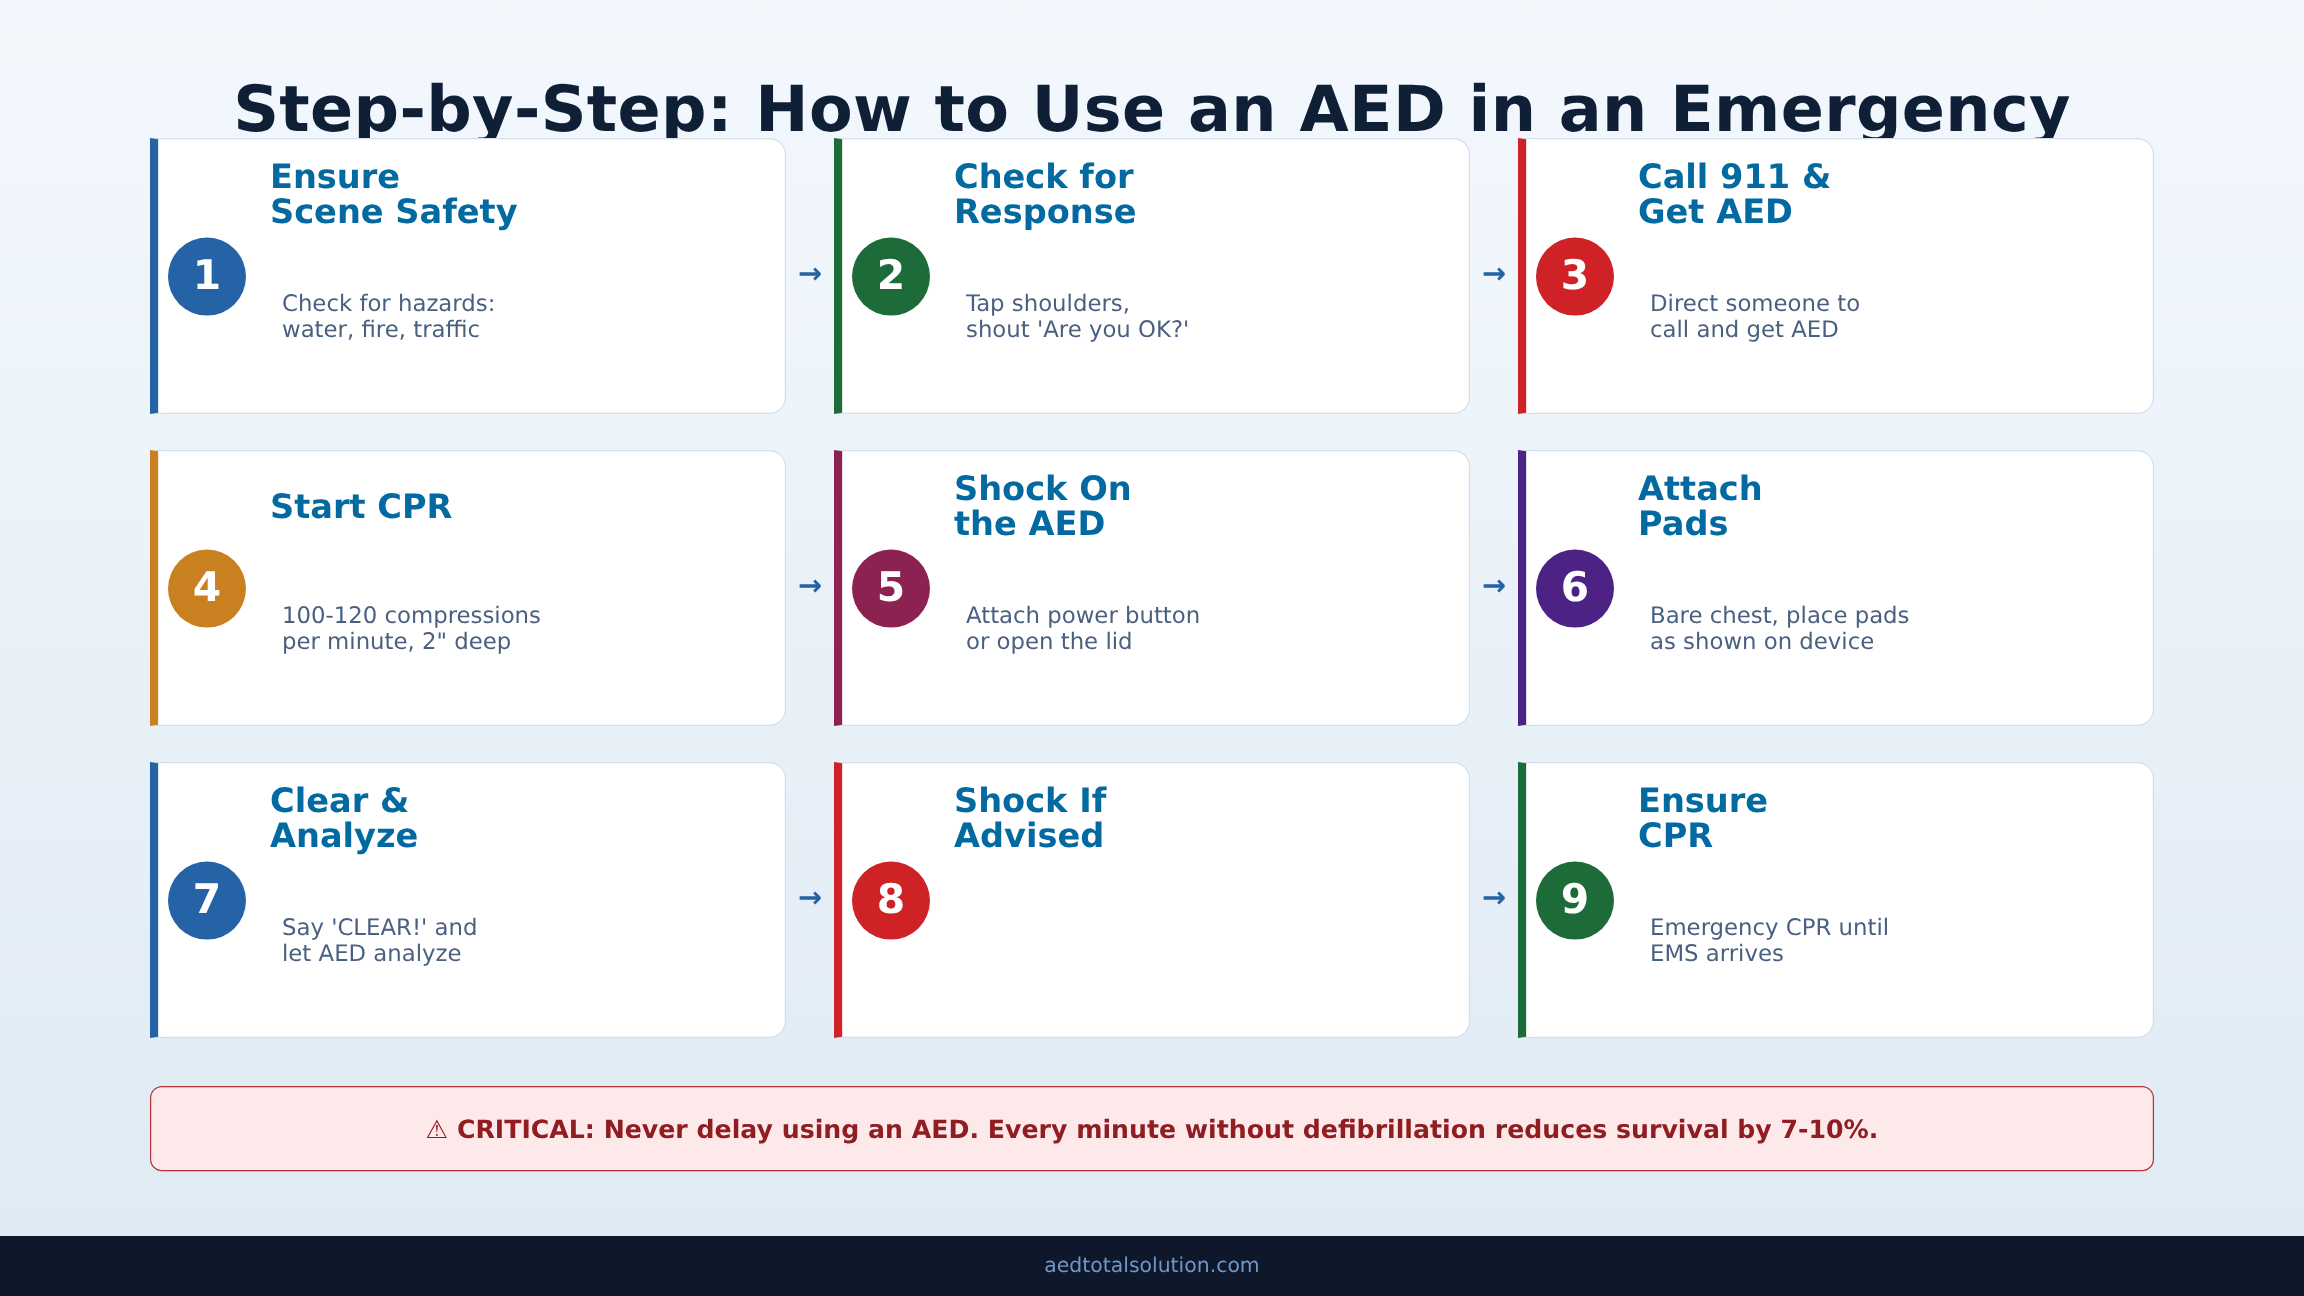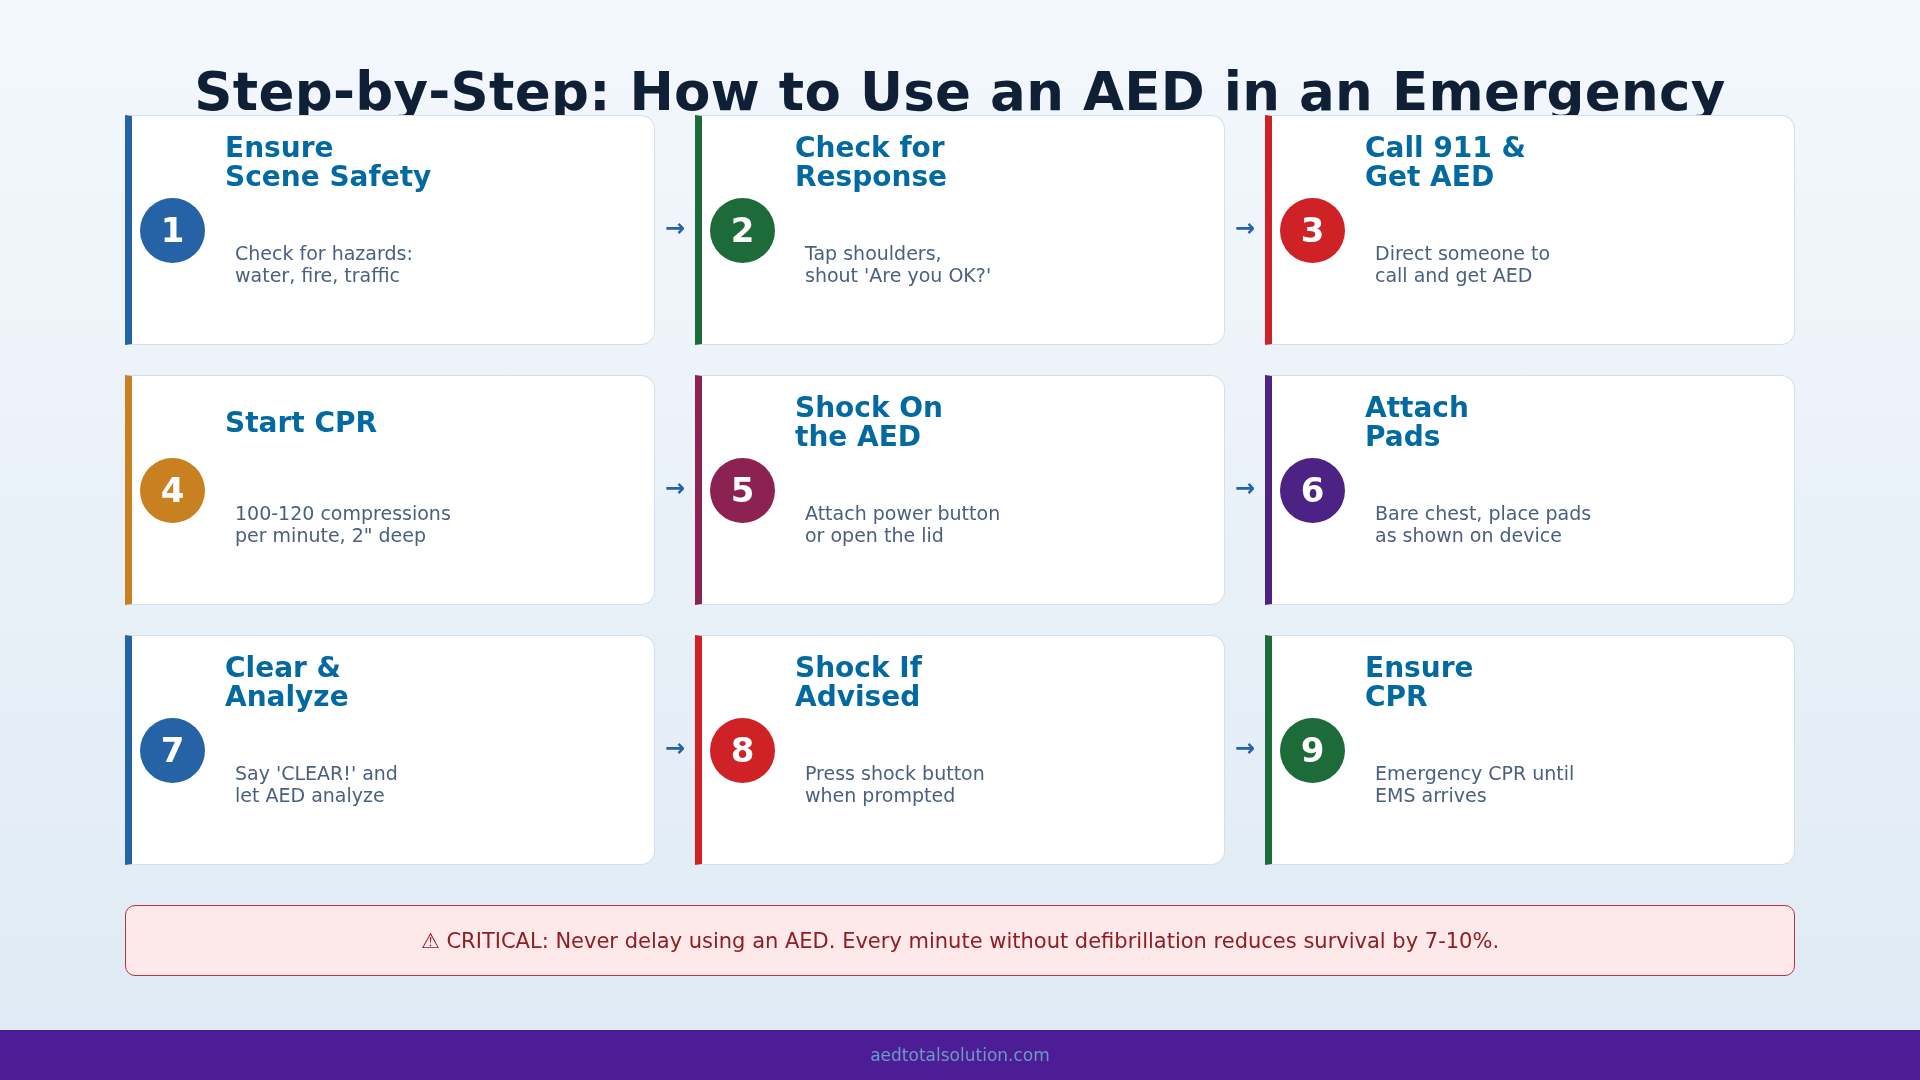--- a/index.html
+++ b/index.html
@@ -36,25 +36,25 @@
   }
   .arrow {
     position:absolute; top:98px; width:40px; text-align:center;
     font-size:24px; color:#2563a6; line-height:30px; font-weight:bold;
   }
   .arrow.a0 { left:530px; } .arrow.a1 { left:1100px; }
   .banner {
     position:absolute; left:125px; top:905px; width:1670px; height:71px; box-sizing:border-box;
     background:#fde8ea; border:1.5px solid #b3343c; border-radius:10px;
     display:flex; align-items:center; justify-content:center;
-    color:#8f1d22; font-weight:normal; font-size:21px;
+    color:#8f1d22; font-weight:bold; font-size:21px;
   }
   .footer {
     position:absolute; left:0; top:1030px; width:1920px; height:50px;
-    background:#4c1d95; display:flex; align-items:center; justify-content:center;
+    background:#0f172a; display:flex; align-items:center; justify-content:center;
   }
   .footer span { color:#6d98c8; font-size:17px; }
 </style>
 </head>
 <body>
 
 <h1 class="page-title">Step-by-Step: How to Use an AED in an Emergency</h1>
 
 <div class="grid">
   <div class="row">
@@ -114,22 +114,20 @@
       <div class="step-title">Clear &amp;
 Analyze</div>
       <div class="step-desc">Say 'CLEAR!' and
 let AED analyze</div>
     </div>
     <div class="arrow a0">→</div>
     <div class="card c1" style="border-left-color: rgb(207, 34, 38);">
       <div class="badge" style="background: rgb(207, 34, 38);">8</div>
       <div class="step-title">Shock If
 Advised</div>
-      <div class="step-desc">Press shock button
-when prompted</div>
     </div>
     <div class="arrow a1">→</div>
     <div class="card c2" style="border-left-color: rgb(30, 107, 58);">
       <div class="badge" style="background: rgb(30, 107, 58);">9</div>
       <div class="step-title">Ensure
 CPR</div>
       <div class="step-desc">Emergency CPR until
 EMS arrives</div>
     </div>
   </div>

